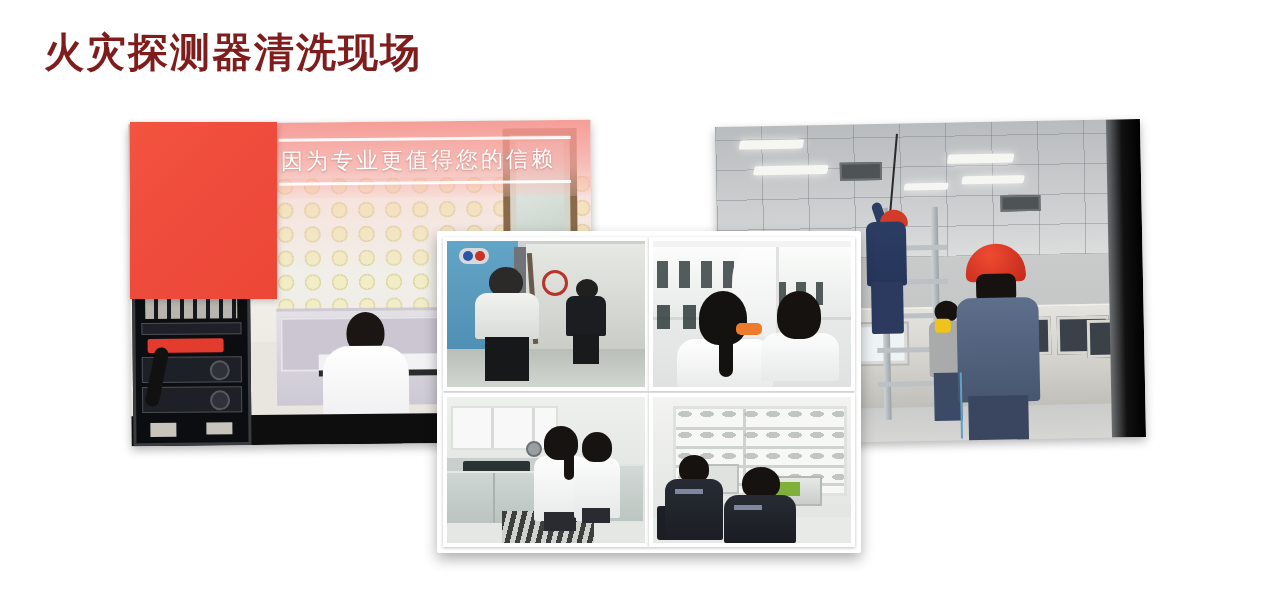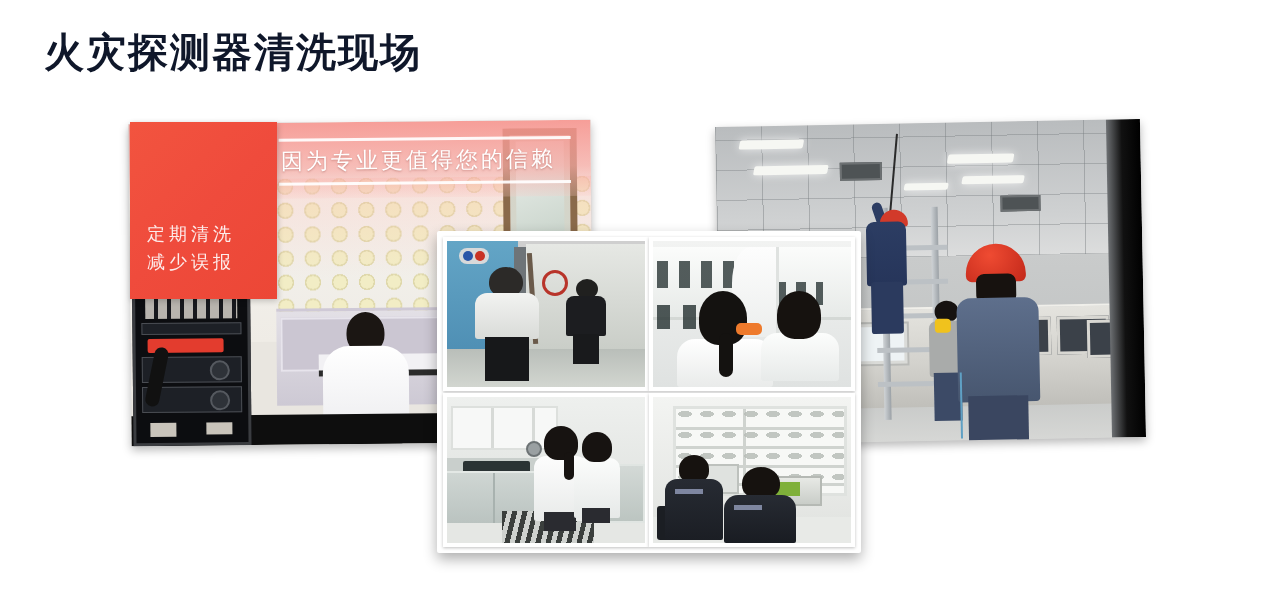--- a/index.html
+++ b/index.html
@@ -9,21 +9,21 @@
     background:#ffffff;
     font-family:"Liberation Sans","DejaVu Sans",sans-serif;
     overflow:hidden;position:relative;
   }
   #stage{position:absolute;inset:0;width:1280px;height:615px;}
 
   
   #page-title{
     position:absolute;left:44px;top:30px;
     font-size:40px;font-weight:bold;
-    color:#0f172a;
+    color:#7f1d1d;
     letter-spacing:2px;
     line-height:1.1;
     white-space:nowrap;
     font-family:"DejaVu Sans","Liberation Sans",sans-serif;
   }
 
   
   .photo{
     position:absolute;
     background:#cfcfcf;
@@ -345,24 +345,20 @@
       </div>
 
       <div class="lp-band"></div>
       <div class="lp-band-line" style="top:16px"></div>
       <div class="lp-band-text">因为专业更值得您的信赖</div>
       <div class="lp-band-line" style="top:60px"></div>
     </div>
   </div>
 
   <div id="red-badge">
-    <div class="small">
-      <div>定期清洗</div>
-      <div>减少误报</div>
-    </div>
   </div>
 
   <div class="photo" id="right-photo">
     <div class="sc">
       <div class="rp-ceiling">
         <div class="rp-grid"></div>
         <div class="rp-light" style="left:24px;top:14px;width:64px;height:9px"></div>
         <div class="rp-light" style="left:38px;top:40px;width:74px;height:9px"></div>
         <div class="rp-light" style="left:232px;top:32px;width:66px;height:9px"></div>
         <div class="rp-light" style="left:246px;top:54px;width:62px;height:8px"></div>

